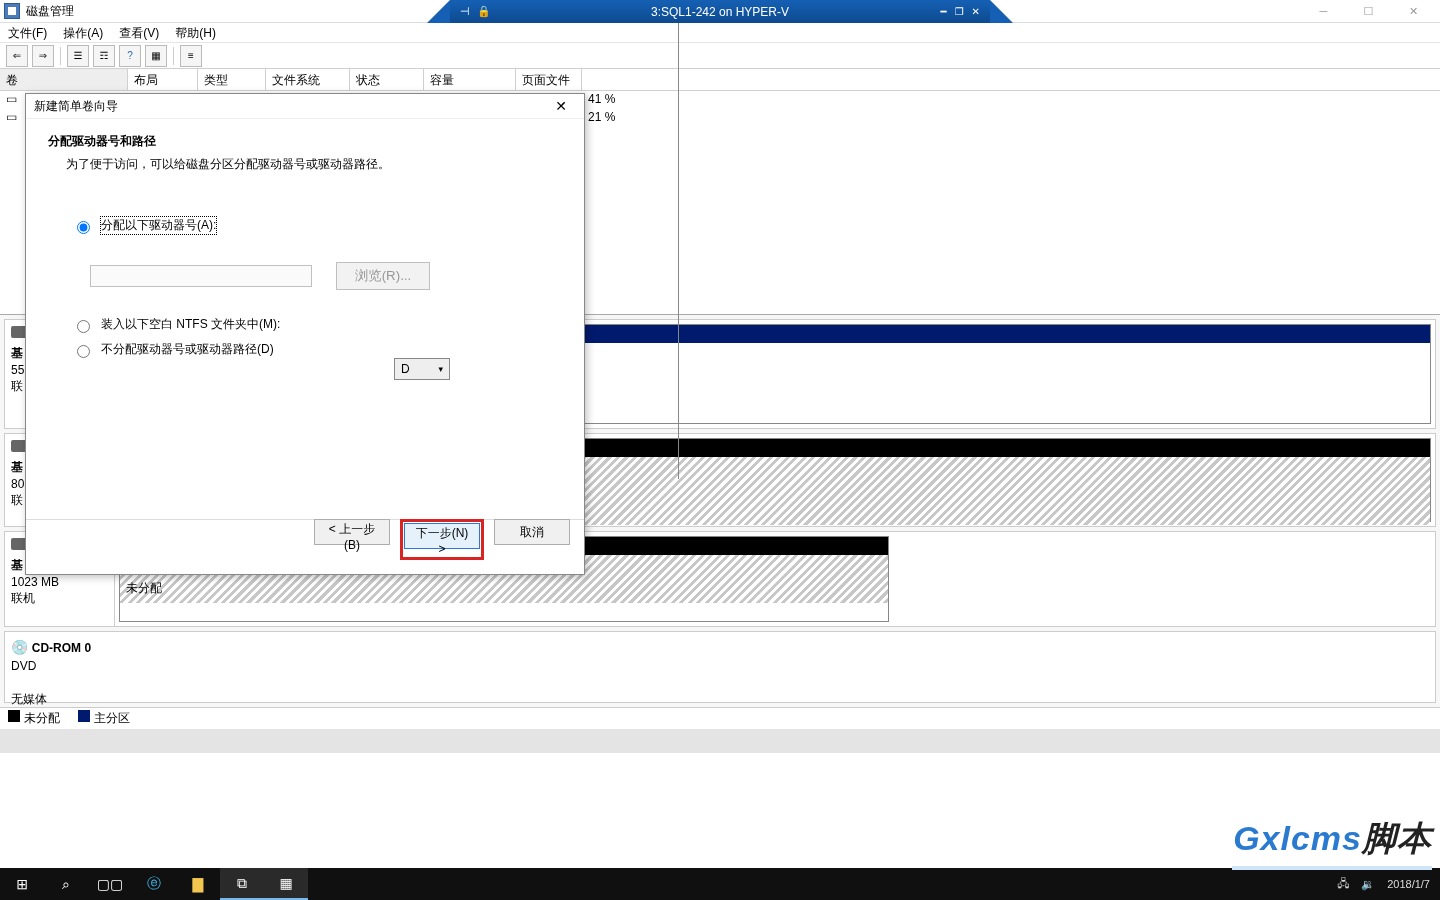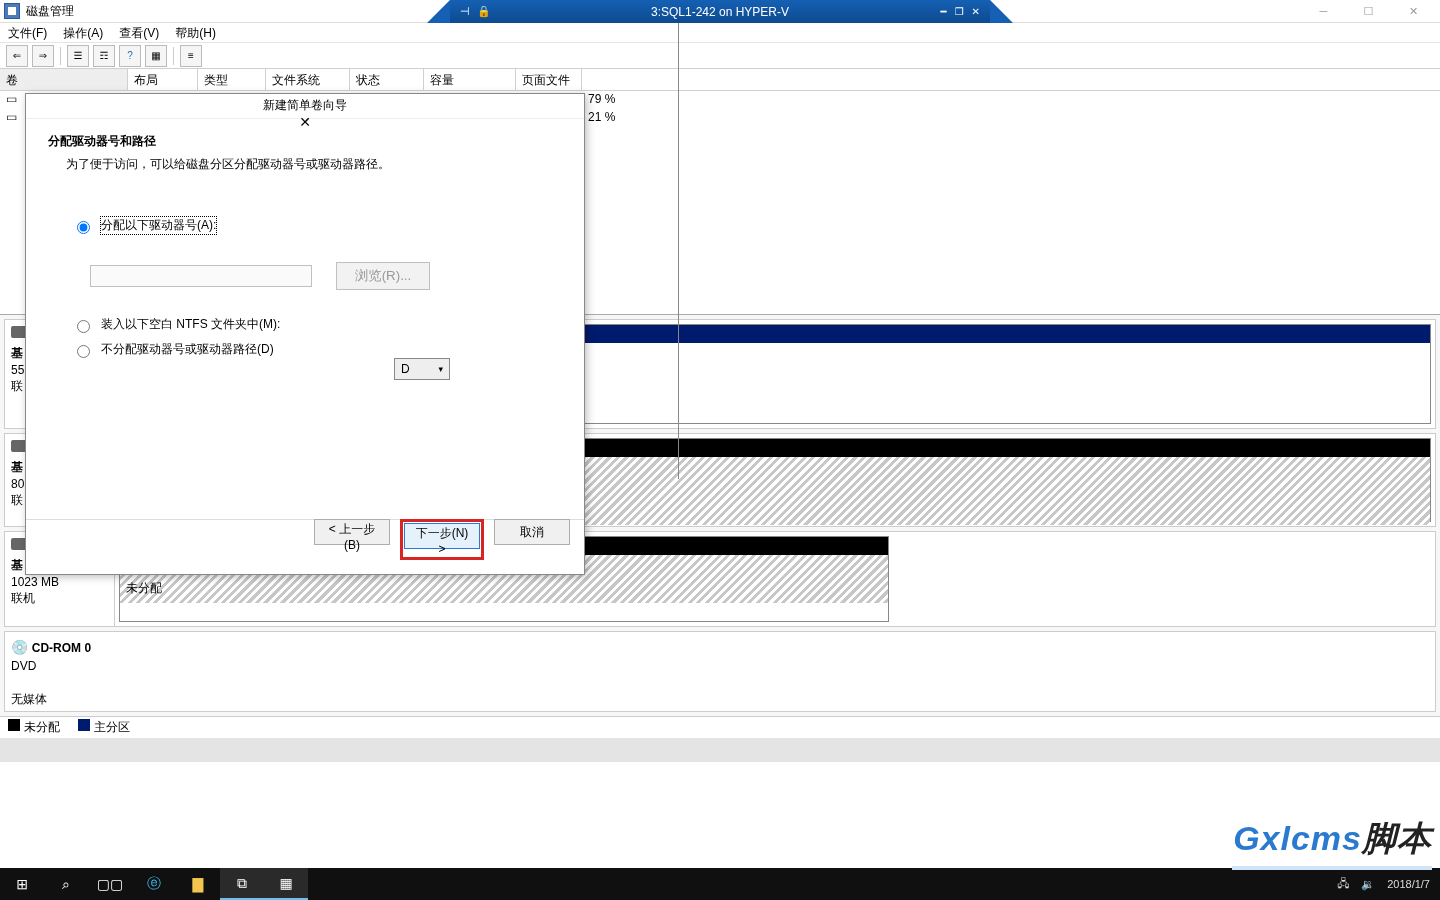--- a/index.html
+++ b/index.html
@@ -48,21 +48,21 @@
 .disk-part .part-body { padding: 6px; line-height: 1.5; }
 .disk-part.hatched .part-body { background: repeating-linear-gradient(135deg, #fff, #fff 3px, #c7c7c7 3px, #c7c7c7 6px); }
 
 
 .legend { height: 22px; border-top: 1px solid #ccc; padding: 3px 8px; display: flex; gap: 18px; align-items: center; background: #fff; }
 .legend .sq { width: 12px; height: 12px; display: inline-block; margin-right: 4px; }
 .app-body-below-legend { background: #e4e4e4; height: 24px; }
 
 
 .dialog { position: absolute; left: 25px; top: 93px; width: 560px; height: 482px; background: #fff; border: 1px solid #888; box-shadow: 2px 2px 8px rgba(0,0,0,0.25); z-index: 20; }
-.dialog-title { height: 24px; padding: 3px 8px; display: flex; justify-content: space-between; align-items: center; font-size: 12px; flex-direction: column; }
+.dialog-title { height: 24px; padding: 3px 8px; display: flex; justify-content: space-between; align-items: center; font-size: 12px; }
 .dialog-close { width: 30px; text-align: center; font-size: 14px; cursor: default; }
 .dialog-body { padding: 14px 22px; border-top: 1px solid #eee; }
 .dialog-body h4 { margin: 0 0 6px 0; font-size: 12px; font-weight: bold; }
 .dialog-body .desc { margin: 0 0 0 18px; font-size: 12px; }
 .dialog-content { padding: 30px 0 0 46px; }
 .radio-row { display: flex; align-items: center; gap: 8px; margin-bottom: 28px; font-size: 12px; }
 .radio-row input[type=text] { width: 222px; height: 22px; border: 1px solid #c0c0c0; margin-left: 18px; }
 .radio-row .browse { margin-left: 16px; padding: 4px 18px; border: 1px solid #c0c0c0; background: #f2f2f2; color: #999; }
 .drive-select { width: 56px; height: 22px; border: 1px solid #888; background: #eee; position: absolute; left: 368px; top: 264px; display: flex; align-items: center; padding: 0 6px; justify-content: space-between; }
 .dialog-buttons { position: absolute; bottom: 14px; right: 14px; display: flex; gap: 10px; }
@@ -144,21 +144,21 @@
   <div class="col" style="width:84px">文件系统</div>
   <div class="col" style="width:74px">状态</div>
   <div class="col" style="width:92px">容量</div>
   <div class="col" style="width:66px">页面文件</div>
 </div>
 
 <div class="vol-body">
   <div class="vol-row">
     <div style="width:6px">▭</div>
       <div style="width:576px"></div>
-    <div>79 %</div>
+    <div>41 %</div>
   </div>
   <div class="vol-row">
     <div style="width:6px">▭</div>
       <div style="width:576px"></div>
     <div>21 %</div>
   </div>
 </div>
 
 <div class="disk-area">
 
@@ -201,21 +201,21 @@
     </div>
     <div class="disk-part hatched" style="flex:0 0 770px">
       <div class="part-header" style="background:#000"></div>
       <div class="part-body">
         <span>1023 MB</span><br>
         <span>未分配</span>
       </div>
     </div>
   </div>
 
-  <div class="disk-row" style="height:81px">
+  <div class="disk-row" style="height:72px">
     <div class="disk-info" style="width:100%; border-right:none">
       <span style="font-size:14px">💿</span>
       <span class="bold">CD-ROM 0</span><br>
       <span>DVD</span><br><br>
       <span>无媒体</span>
     </div>
   </div>
 
 </div>
 

